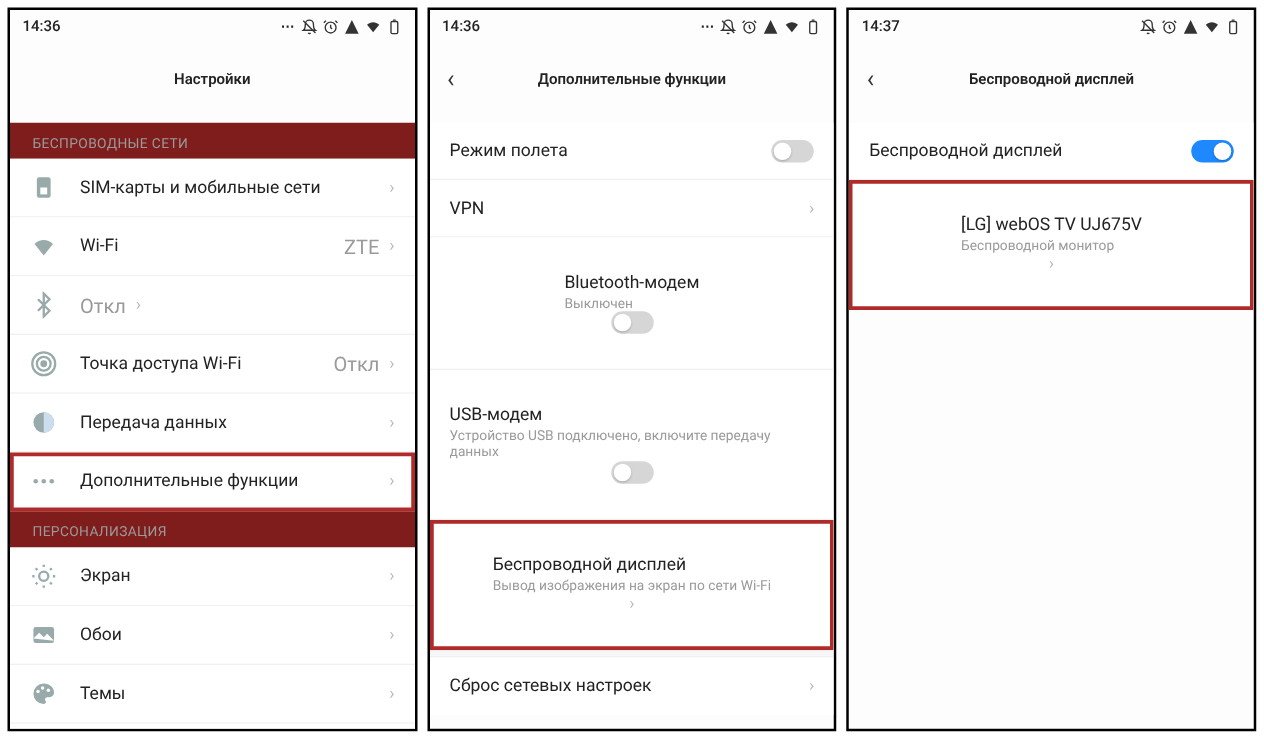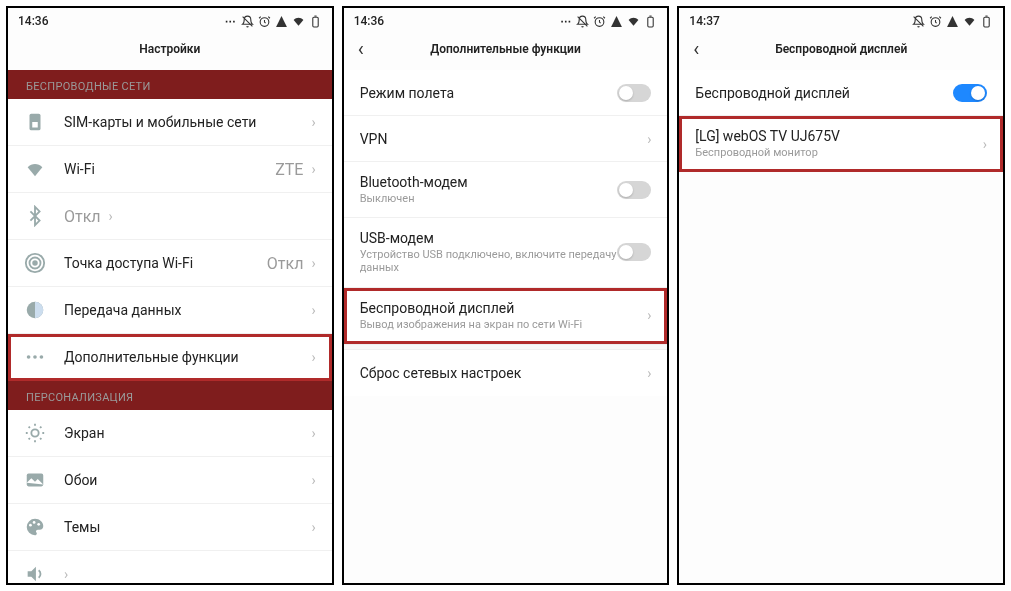--- a/index.html
+++ b/index.html
@@ -12,20 +12,21 @@
     width: 1011px;
     height: 591px;
   }
   .phone {
     flex: 1;
     border: 2px solid #000;
     background: #fdfdfd;
     display: flex;
     flex-direction: column;
     overflow: hidden;
+    gap: 14px;
   }
   .statusbar {
     display: flex;
     justify-content: space-between;
     align-items: center;
     padding: 6px 10px 4px;
     font-size: 12px;
     font-weight: 500;
     color: #222;
   }
@@ -61,21 +62,21 @@
     background: #7f1d1d;
   }
   .row {
     display: flex;
     align-items: center;
     padding: 12px 16px;
     border-bottom: 1px solid #f0f0f0;
     background: #fff;
     min-height: 46px;
   }
-  .row.tall { min-height: 52px; padding: 12px 16px; }
+  .row.tall { min-height: 52px; padding: 28px 16px; flex-direction: column; }
   .row .icon {
     width: 22px;
     height: 22px;
     margin-right: 18px;
     display: flex;
     align-items: center;
     justify-content: center;
     color: #888;
     flex-shrink: 0;
   }

